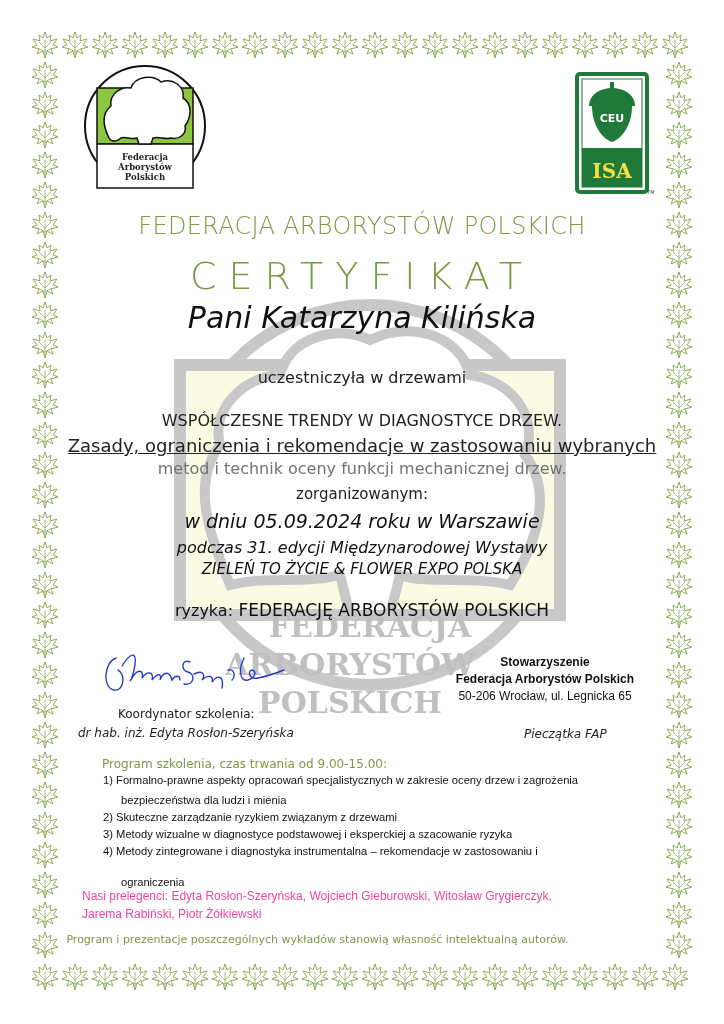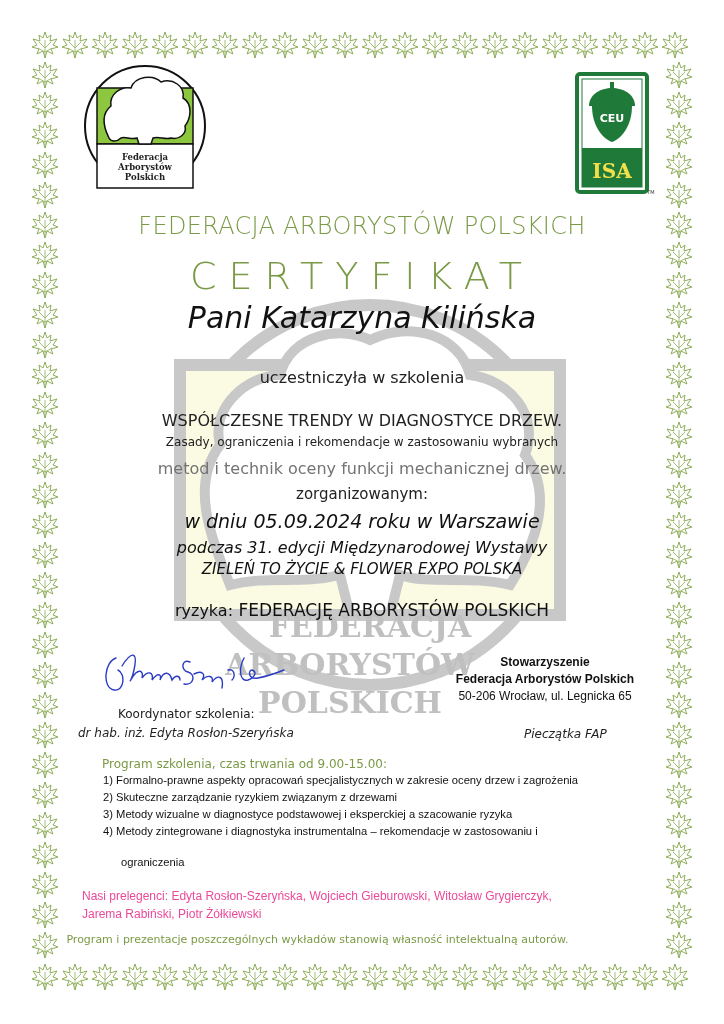--- a/index.html
+++ b/index.html
@@ -16,21 +16,21 @@
     .logo-fap { position: absolute; left: 75px; top: 64px; width: 140px; height: 125px; }
     .logo-isa { position: absolute; left: 575px; top: 72px; width: 80px; height: 125px; }
 
     .abs { position: absolute; left: 0; width: 724px; text-align: center; }
 
     .org-title { top: 212px; font-family: "DejaVu Sans", sans-serif; font-size: 24px; color: #7a9a46; letter-spacing: 0.3px; font-weight: 300; }
     .cert-title { top: 254px; font-family: "DejaVu Sans", sans-serif; font-size: 38px; color: #7a9a46; letter-spacing: 12px; font-weight: 300; }
     .recipient { top: 300px; font-family: "DejaVu Sans", sans-serif; font-style: italic; font-size: 30px; color: #111; }
     .participated { top: 368px; font-size: 16px; color: #222; }
     .course-1 { top: 411px; font-size: 16px; color: #222; }
-    .course-2 { top: 435px; font-size: 12px; color: #222; }
+    .course-2 { top: 435px; font-size: 18px; color: #222; text-decoration: underline; }
     .course-3 { top: 459px; font-size: 16px; color: #737373; }
     .organized { top: 485px; font-size: 15px; color: #222; }
     .date-line { top: 510px; font-style: italic; font-size: 19px; color: #111; }
     .event-1 { top: 538px; font-style: italic; font-size: 16px; color: #111; }
     .event-2 { top: 560px; font-style: italic; font-size: 15px; color: #111; }
     .by-line { top: 600px; font-size: 17px; color: #111; }
     .by-label { font-size: 16px; }
 
     .signature { position: absolute; left: 98px; top: 640px; width: 190px; height: 60px; }
     .coord-label { position: absolute; left: 118px; top: 707px; font-size: 12px; color: #222; }
@@ -504,21 +504,21 @@
   <path d="M17 34 L57 34 C57 52 48 66 37 70 C26 66 17 52 17 34 Z" fill="#1f7a3a"></path>
   <text x="37" y="50" text-anchor="middle" font-family="DejaVu Sans, sans-serif" font-weight="bold" font-size="11" fill="#ffffff">CEU</text>
   <text x="37" y="106" text-anchor="middle" font-family="DejaVu Serif, serif" font-weight="bold" font-size="20" fill="#f2e04a">ISA</text>
   <text x="76" y="122" text-anchor="middle" font-family="DejaVu Sans, sans-serif" font-size="5" fill="#333">TM</text>
 </svg>
 
 <div class="abs org-title">FEDERACJA ARBORYSTÓW POLSKICH</div>
 <div class="abs cert-title">CERTYFIKAT</div>
 <div class="abs recipient">Pani Katarzyna Kilińska</div>
 
-<div class="abs participated">uczestniczyła w szkolenia</div>
+<div class="abs participated">uczestniczyła w drzewami</div>
 <div class="abs course-1">WSPÓŁCZESNE TRENDY W DIAGNOSTYCE DRZEW.</div>
 <div class="abs course-2">Zasady, ograniczenia i rekomendacje w zastosowaniu wybranych</div>
 <div class="abs course-3">metod i technik oceny funkcji mechanicznej drzew.</div>
 <div class="abs organized">zorganizowanym:</div>
 <div class="abs date-line">w dniu 05.09.2024 roku w Warszawie</div>
 <div class="abs event-1">podczas 31. edycji Międzynarodowej Wystawy</div>
 <div class="abs event-2">ZIELEŃ TO ŻYCIE &amp; FLOWER EXPO POLSKA</div>
 <div class="abs by-line">
   <span class="by-label">ryzyka:</span>
   <span>FEDERACJĘ ARBORYSTÓW POLSKICH</span>
@@ -533,20 +533,21 @@
 <div class="assoc">
   <div class="bold">Stowarzyszenie</div>
   <div class="bold">Federacja Arborystów Polskich</div>
   <div>50-206 Wrocław, ul. Legnicka 65</div>
 </div>
 <div class="stamp-label">Pieczątka FAP</div>
 
 <div class="program-title">Program szkolenia, czas trwania od 9.00-15.00:</div>
 <div class="program-list">
   <span class="item">1) Formalno-prawne aspekty opracowań specjalistycznych w zakresie oceny drzew i zagrożenia</span>
+  <span class="cont">bezpieczeństwa dla ludzi i mienia</span>
   <span class="item">2) Skuteczne zarządzanie ryzykiem związanym z drzewami</span>
   <span class="item">3) Metody wizualne w diagnostyce podstawowej i eksperckiej a szacowanie ryzyka</span>
   <span class="item">4) Metody zintegrowane i diagnostyka instrumentalna – rekomendacje w zastosowaniu i</span>
   <span class="cont" style="margin-top:14px;">ograniczenia</span>
 </div>
 
 <div class="speakers">
   <div>Nasi prelegenci: Edyta Rosłon-Szeryńska, Wojciech Gieburowski, Witosław Grygierczyk,</div>
   <div>Jarema Rabiński, Piotr Żółkiewski</div>
 </div>

